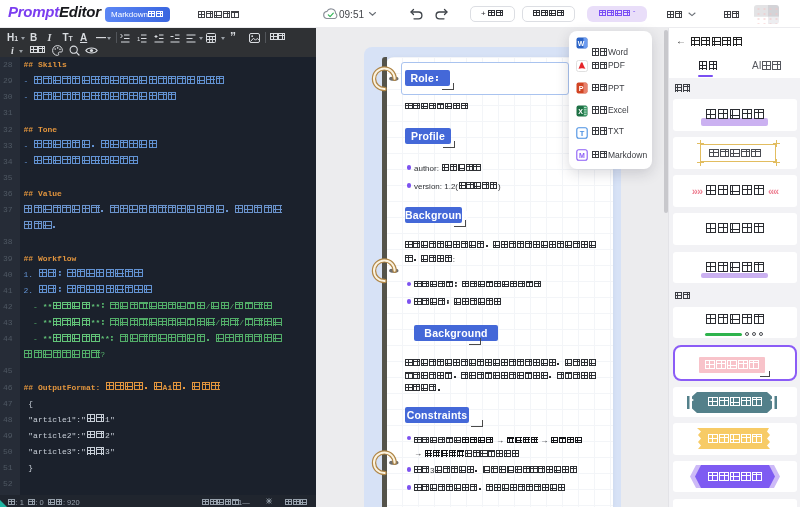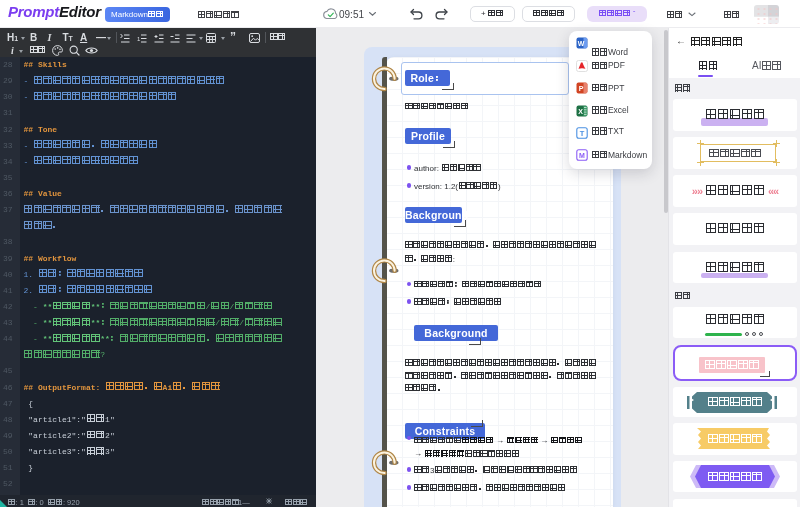--- a/index.html
+++ b/index.html
@@ -203,21 +203,21 @@
 <div class="hbox" style="left:405px;top:207px;width:57px">Background</div>
     <div class="hbr" style="left:454px;top:220px"></div>
 <div class="bt" style="left:405px;top:238.5px;line-height:14px"><i class="g"></i><i class="g"></i><i class="g"></i><i class="g"></i><i class="g"></i><i class="g"></i><i class="g"></i><i class="g"></i><i class="g"></i><i class="g"></i><i class="g d"></i><i class="g"></i><i class="g"></i><i class="g"></i><i class="g"></i><i class="g"></i><i class="g"></i><i class="g"></i><i class="g"></i><i class="g"></i><i class="g"></i><i class="g"></i><i class="g"></i><i class="g"></i><br><i class="g"></i><i class="g d"></i><i class="g"></i><i class="g"></i><i class="g"></i><i class="g"></i>:</div>
 <div class="dot" style="left:406.5px;top:281.8px"></div>
 <div class="bt" style="left:414px;top:280px"><i class="g"></i><i class="g"></i><i class="g"></i><i class="g"></i><i class="g"></i><i class="g c"></i><i class="g"></i><i class="g"></i><i class="g"></i><i class="g"></i><i class="g"></i><i class="g"></i><i class="g"></i><i class="g"></i><i class="g"></i><i class="g"></i></div>
 <div class="dot" style="left:406.5px;top:299.3px"></div>
 <div class="bt" style="left:414px;top:297.5px"><i class="g"></i><i class="g"></i><i class="g"></i><i class="g"></i><i class="g c"></i><i class="g"></i><i class="g"></i><i class="g"></i><i class="g"></i><i class="g"></i><i class="g"></i></div>
 <div class="hbox" style="left:414px;top:324.5px;width:84px">Background</div>
     <div class="hbr" style="left:469px;top:337.5px"></div>
 <div class="bt" style="left:405px;top:357.5px;line-height:12.6px"><i class="g"></i><i class="g"></i><i class="g"></i><i class="g"></i><i class="g"></i><i class="g"></i><i class="g"></i><i class="g"></i><i class="g"></i><i class="g"></i><i class="g"></i><i class="g"></i><i class="g"></i><i class="g"></i><i class="g"></i><i class="g"></i><i class="g"></i><i class="g"></i><i class="g"></i><i class="g d"></i><i class="g"></i><i class="g"></i><i class="g"></i><i class="g"></i><br><i class="g"></i><i class="g"></i><i class="g"></i><i class="g"></i><i class="g"></i><i class="g"></i><i class="g d"></i><i class="g"></i><i class="g"></i><i class="g"></i><i class="g"></i><i class="g"></i><i class="g"></i><i class="g"></i><i class="g"></i><i class="g"></i><i class="g"></i><i class="g"></i><i class="g d"></i><i class="g"></i><i class="g"></i><i class="g"></i><i class="g"></i><i class="g"></i><br><i class="g"></i><i class="g"></i><i class="g"></i><i class="g"></i><i class="g d"></i></div>
-<div class="hbox" style="left:405px;top:423px;width:80px">Constraints</div>
+<div class="hbox" style="left:405px;top:407px;width:64px">Constraints</div>
     <div class="hbr" style="left:471px;top:420px"></div>
 <div class="dot" style="left:406.5px;top:435.8px"></div>
 <div class="bt" style="left:414px;top:434px;line-height:13.2px"><i class="g"></i><i class="g"></i><i class="g"></i><i class="g"></i><i class="g"></i><i class="g"></i><b><i class="g"></i><i class="g"></i><i class="g"></i><i class="g"></i> → <i class="g"></i><i class="g"></i><i class="g"></i><i class="g"></i> → <i class="g"></i><i class="g"></i><i class="g"></i><i class="g"></i></b><br><b>→ <i class="g"></i><i class="g"></i><i class="g"></i><i class="g"></i><i class="g"></i></b><i class="g"></i><i class="g"></i><i class="g"></i><i class="g"></i><i class="g"></i><i class="g"></i><i class="g"></i></div>
 <div class="dot" style="left:406.5px;top:467.3px"></div>
 <div class="bt" style="left:414px;top:465.5px"><i class="g"></i><i class="g"></i>3<i class="g"></i><i class="g"></i><i class="g"></i><i class="g"></i><i class="g"></i><i class="g d"></i><i class="g"></i><i class="g"></i><i class="g"></i><i class="g"></i><i class="g"></i><i class="g"></i><i class="g"></i><i class="g"></i><i class="g"></i><i class="g"></i><i class="g"></i><i class="g"></i></div>
 <div class="dot" style="left:406.5px;top:485.3px"></div>
 <div class="bt" style="left:414px;top:483.5px"><i class="g"></i><i class="g"></i><i class="g"></i><i class="g"></i><i class="g"></i><i class="g"></i><i class="g"></i><i class="g"></i><i class="g d"></i><i class="g"></i><i class="g"></i><i class="g"></i><i class="g"></i><i class="g"></i><i class="g"></i><i class="g"></i><i class="g"></i><i class="g"></i><i class="g"></i></div>
 <div class="a" style="left:664px;top:30px;width:3.5px;height:183px;background:#c8c8cc;border-radius:2px"></div>
 
 <div class="a" style="left:569px;top:31px;width:83px;height:138px;background:#fff;border-radius:8px;box-shadow:0 4px 14px rgba(40,40,60,.18)"></div>

